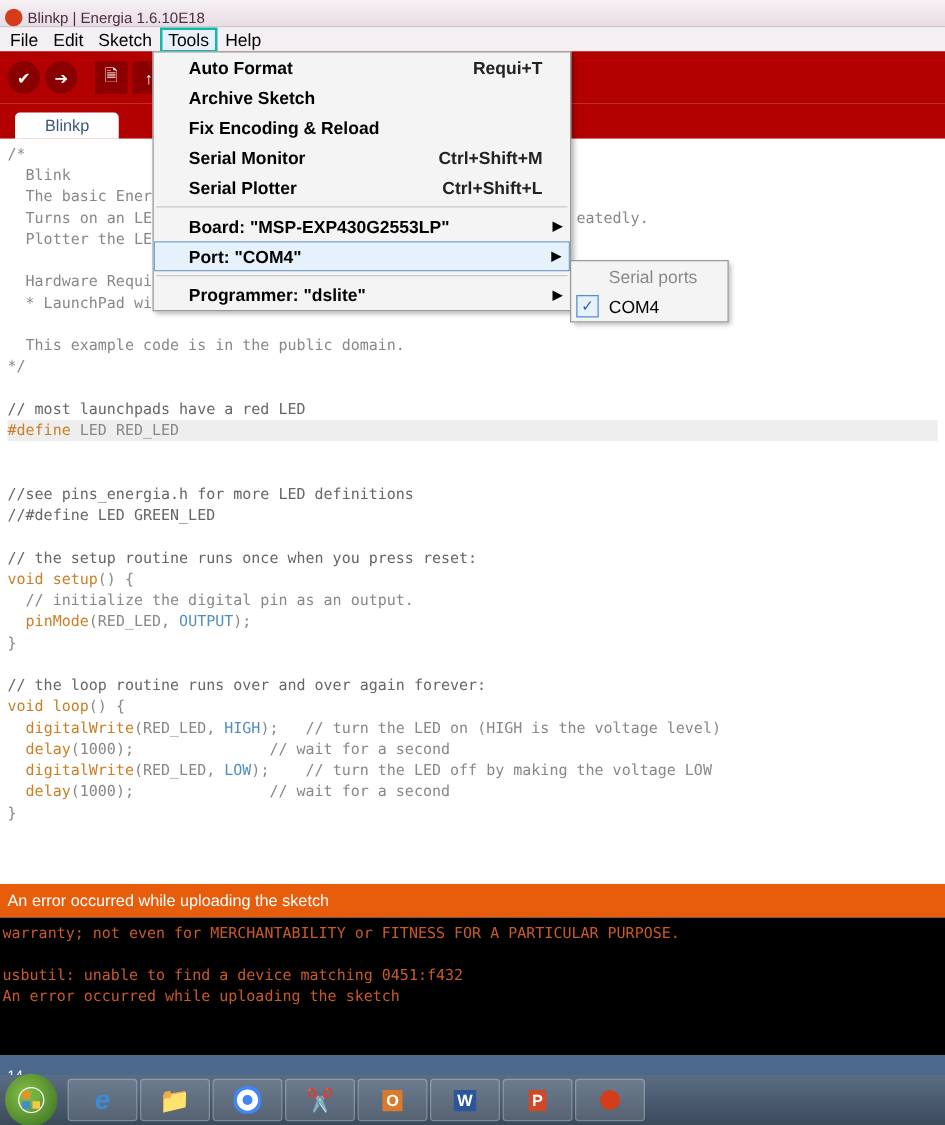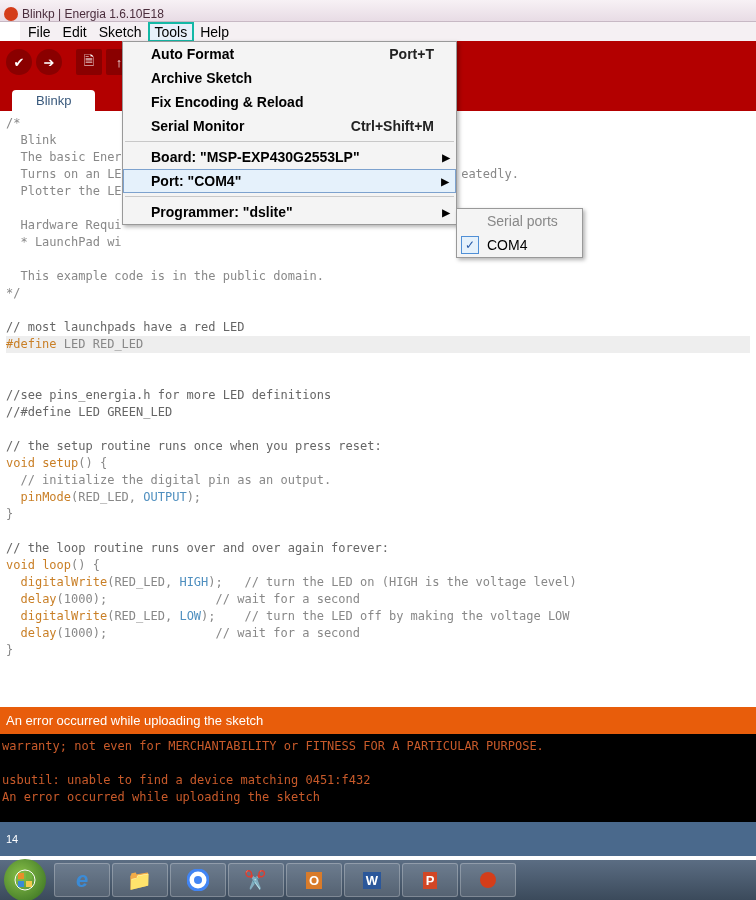--- a/index.html
+++ b/index.html
@@ -1,33 +1,33 @@
 <!DOCTYPE html>
 <html><head>
 <meta charset="utf-8">
 <style>
   * { margin:0; padding:0; box-sizing:border-box; }
   body { font-family: "Segoe UI", Tahoma, sans-serif; font-size:13px; background:#fff; width:756px; height:900px; overflow:hidden; position:relative; }
   .titlebar { height:22px; background:linear-gradient(#f7f1f5,#e8dce5); display:flex; align-items:flex-end; padding:0 4px; border-bottom:1px solid #c7b8c4; font-size:12px; color:#4a2d3c; }
   .titlebar .icon { width:14px; height:14px; background:#d43d1a; border-radius:50%; margin-right:4px; display:inline-block; }
-  .menubar { height:19px; display:flex; align-items:center; padding:0 2px; background:#f5f0f3; font-size:14px;margin-left:20px; }
+  .menubar { height:19px; display:flex; align-items:center; padding:0 2px; background:#f5f0f3; font-size:14px; }
   .menubar .menu-item { padding:0 6px; cursor:default; }
   .menubar .menu-item.open { border:2px solid #14b8a6; background:#e8f0fa; padding:0 5px; }
   .toolbar { height:42px; background:#b30000; display:flex; align-items:center; padding:0 6px; gap:4px; }
   .toolbar .tbtn { width:26px; height:26px; background:#8a0000; border-radius:13px; display:flex; align-items:center; justify-content:center; color:#fff; font-size:13px; cursor:pointer; }
   .tabrow { height:28px; background:#b30000; display:flex; align-items:flex-end; padding:0 12px; }
   .tabrow .tab { background:#fff; border-top-left-radius:4px; border-top-right-radius:4px; padding:3px 24px; font-size:13px; color:#39597c; }
   .editor { position:relative; background:#fff; padding:4px 6px; font-family:Consolas,monospace; font-size:12px; color:#888; line-height:17px; white-space:pre; height:596px; }
   .editor .kw { color:#c97f26; }
   .editor .fn { color:#c97f26; }
   .editor .const { color:#4f8fbf; }
   .editor .hl { background:#eee; display:block; }
   .editor .darkcmt { color:#666; }
   .errorbar { height:27px; background:#e85d0b; color:#fff; font-size:13px; display:flex; align-items:center; padding:0 6px; }
-  .console { background:#000; color:#c85a2a; font-family:Consolas,monospace; font-size:12px; padding:4px 2px; height:88px; line-height:17px; white-space:pre; }
+  .console { background:#000; color:#c85a2a; font-family:Consolas,monospace; font-size:12px; padding:4px 2px; height:110px; line-height:17px; white-space:pre; }
   .statusbar { height:34px; background:#4a698c; color:#fff; font-size:11px; padding:0 6px; display:flex; align-items:center; }
   .taskbar { position:absolute; bottom:0; left:0; right:0; height:40px; background:linear-gradient(#5b6d83,#3b4a5b); display:flex; align-items:center; padding:0 4px; gap:2px; }
   .taskbar .task { width:56px; height:34px; background:rgba(255,255,255,0.12); border:1px solid rgba(255,255,255,0.25); border-radius:3px; display:flex; align-items:center; justify-content:center; }
   .start { width:42px; height:42px; border-radius:21px; background:radial-gradient(circle at 40% 40%,#89c149,#326a1f); margin-right:6px; display:flex; align-items:center; justify-content:center; }
   
   .dropdown { position:absolute; left:122px; top:41px; width:335px; background:#f4f4f4; border:1px solid #999; box-shadow:2px 2px 4px rgba(0,0,0,0.3); font-size:14px; z-index:10;font-weight:bold; }
   .dropdown .ditem { height:24px; display:flex; align-items:center; padding:0 24px 0 28px; position:relative; }
   .dropdown .ditem .shortcut { position:absolute; right:22px; color:#222; }
   .dropdown .ditem .arrow { position:absolute; right:6px; font-size:10px; }
   .dropdown .sep { height:1px; background:#c8c8c8; margin:3px 2px; }
@@ -74,31 +74,35 @@
     </div>
 </div>
 
 <div class="tabrow">
   <div class="tab">Blinkp</div>
 </div>
 
 <div class="dropdown">
   <div class="ditem">
       <span>Auto Format</span>
-      <span class="shortcut">Port+T</span>
+      <span class="shortcut">Requi+T</span>
     </div>
   <div class="ditem">
       <span>Archive Sketch</span>
     </div>
   <div class="ditem">
       <span>Fix Encoding &amp; Reload</span>
     </div>
   <div class="ditem">
       <span>Serial Monitor</span>
       <span class="shortcut">Ctrl+Shift+M</span>
+    </div>
+  <div class="ditem">
+      <span>Serial Plotter</span>
+      <span class="shortcut">Ctrl+Shift+L</span>
     </div>
   <div class="sep"></div>
   <div class="ditem">
       <span>Board: "MSP-EXP430G2553LP"</span>
       <span class="arrow">▶</span>
     </div>
   <div class="ditem hover">
       <span>Port: "COM4"</span>
       <span class="arrow">▶</span>
     </div>

